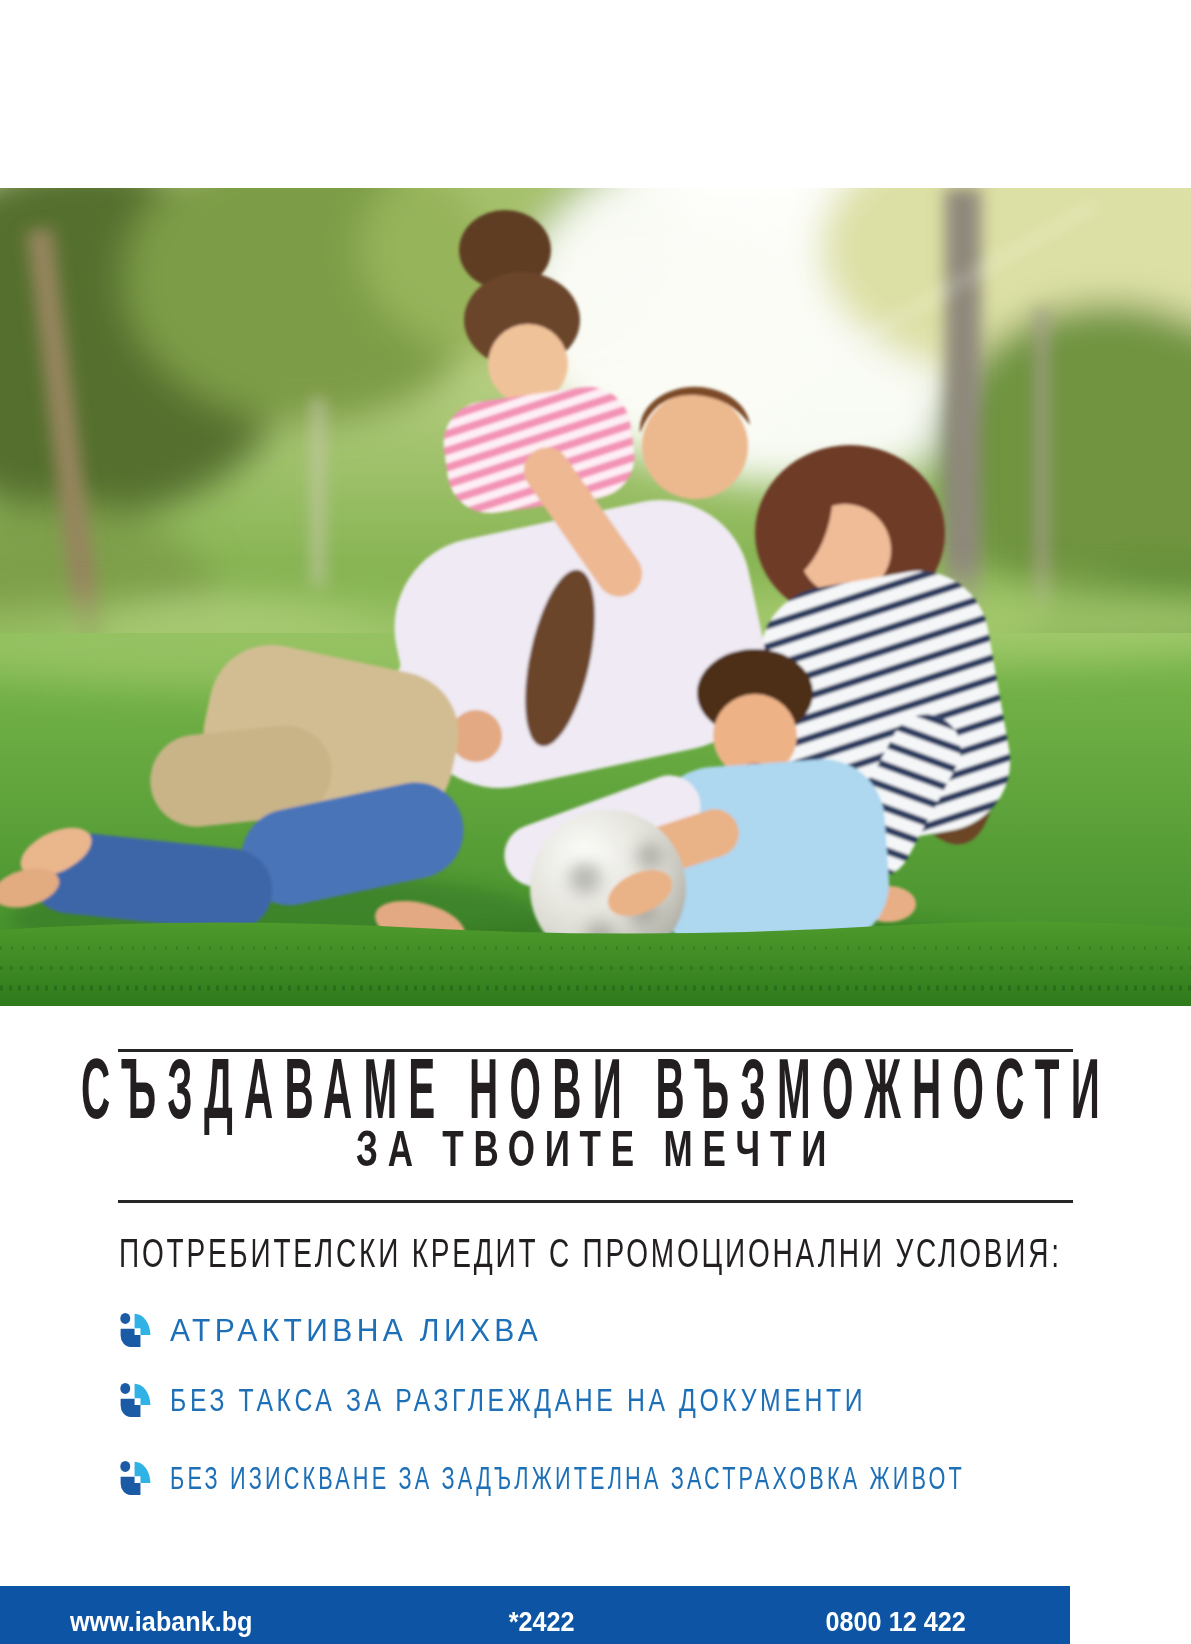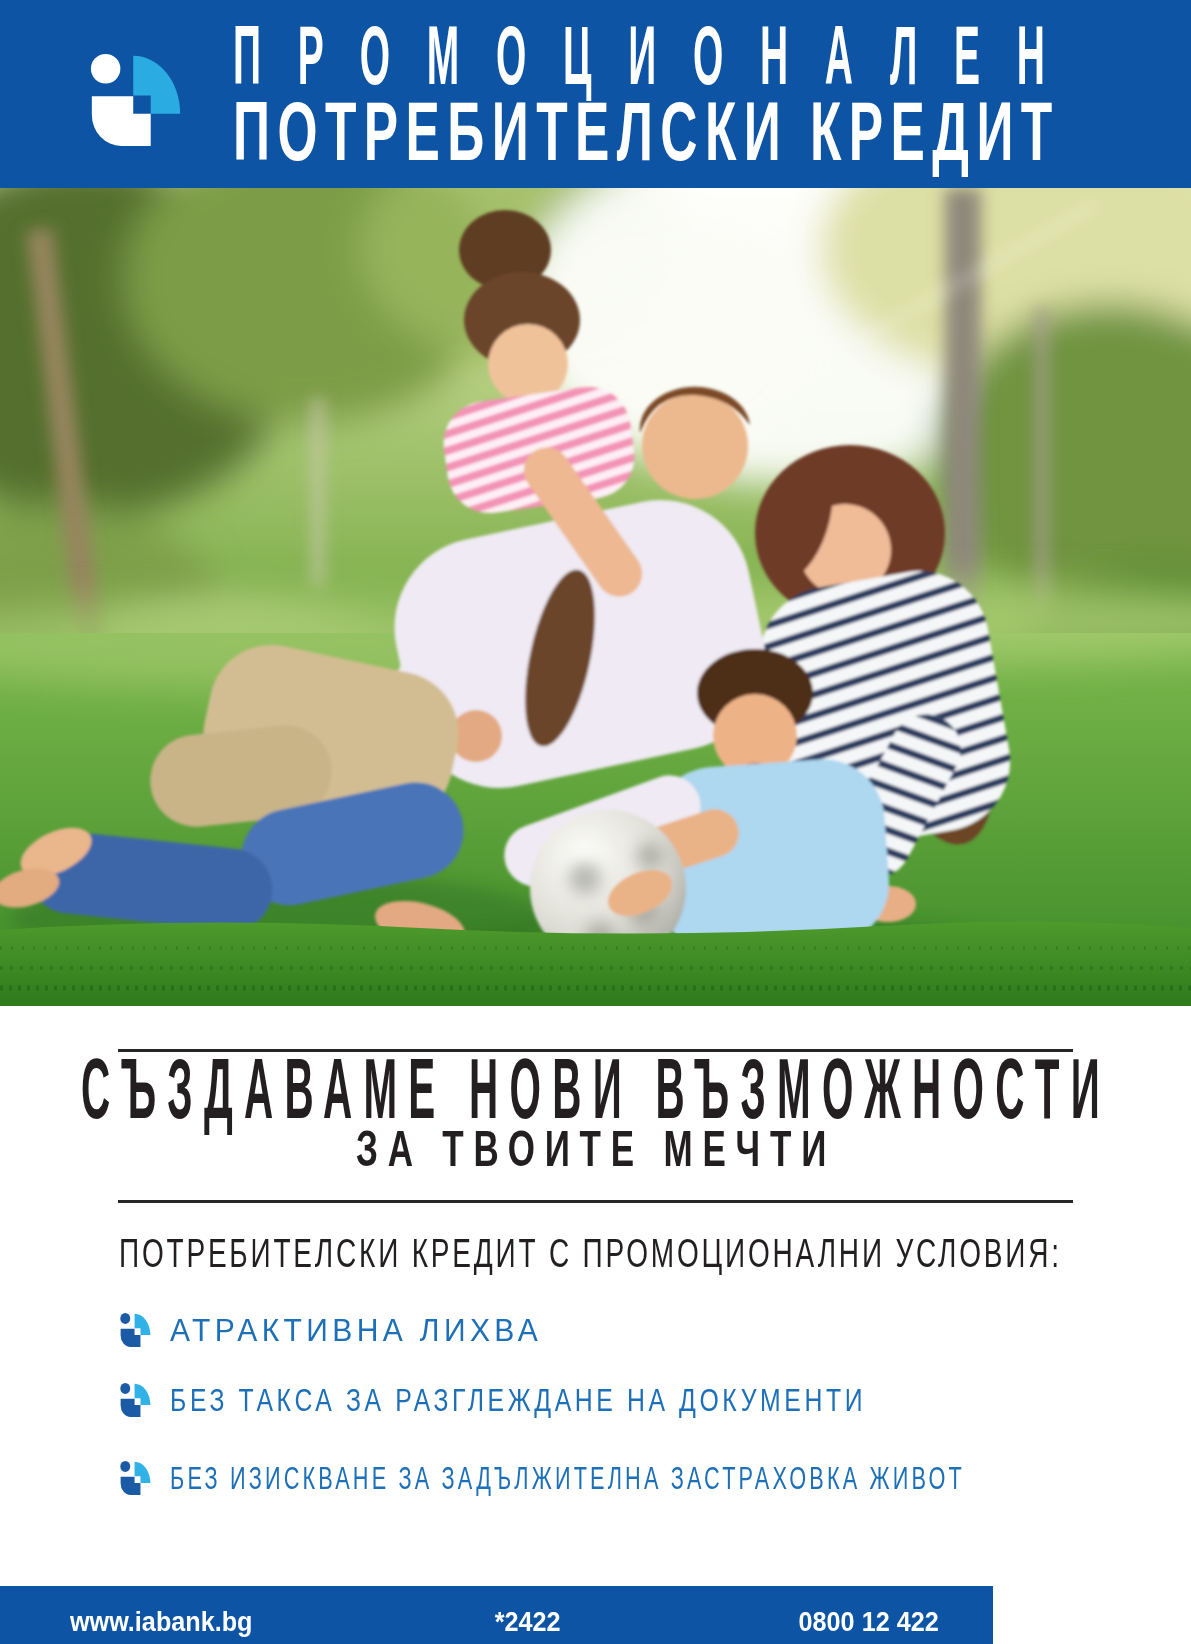--- a/index.html
+++ b/index.html
@@ -29,42 +29,33 @@
   .subhead{position:absolute;left:119px;top:1233px;font-size:40px;line-height:40px;color:var(--ink);white-space:nowrap;}
   .subhead>span{display:inline-block;transform:scaleX(.70);transform-origin:left top;letter-spacing:4px;font-weight:400;}
   
   .benefits{position:absolute;left:120px;top:1312px;list-style:none;margin:0;padding:0;}
   .benefit{display:flex;align-items:center;height:36px;}
   .benefit+.benefit{margin-top:34px;}
   .benefit:nth-child(3){margin-top:42px;}
   .benefit svg{width:31px;height:34px;flex:0 0 31px;}
   .benefit-label{margin-left:19px;font-size:31px;line-height:31px;letter-spacing:4.5px;color:var(--benefit);white-space:nowrap;display:inline-block;transform-origin:left center;}
   
-  .ftr{position:absolute;left:0;bottom:0;width:993px;height:58px;background:var(--blue);
+  .ftr{position:absolute;left:0;bottom:0;width:1070px;height:58px;background:var(--blue);
        display:flex;align-items:center;justify-content:space-between;box-sizing:border-box;
-       padding:14px 54px 0 70px;}
+       padding:14px 104px 0 70px;}
   .ftr span{color:#fff;font-weight:bold;font-size:28px;white-space:nowrap;display:inline-block;}
   .ftr .f-left{transform:scaleX(.9);transform-origin:left center;}
   .ftr .f-mid{transform:scaleX(.9);transform-origin:center center;}
   .ftr .f-right{transform:scaleX(.9);transform-origin:right center;}
 </style>
 </head>
 <body>
 
 <div class="page">
 
-  <header class="hdr">
-    <svg class="hdr-logo" viewBox="0 0 100 100" preserveAspectRatio="none" aria-hidden="true">
-      <circle cx="17" cy="16" r="16" fill="#ffffff"></circle>
-      <path d="M2,46 L47,46 L47,65 L66,65 L66,100 L34,100 A32,34 0 0 1 2,66 Z" fill="#ffffff"></path>
-      <path d="M47,2 A51,63 0 0 1 98,65 L66,65 L66,45 L47,45 Z" fill="#2aabe2"></path>
-    </svg>
-    <div class="hdr-title-line hdr-l1">ПРОМОЦИОНАЛЕН</div>
-    <div class="hdr-title-line hdr-l2">ПОТРЕБИТЕЛСКИ КРЕДИТ</div>
-  </header>
 
   <div class="hero">
     <svg width="1191" height="818" viewBox="0 0 1191 818" preserveAspectRatio="none" aria-hidden="true">
       <defs>
         <linearGradient id="bgGrad" x1="0" y1="0" x2="0" y2="1">
           <stop offset="0" stop-color="#eef0c6"></stop>
           <stop offset=".12" stop-color="#d3e09e"></stop>
           <stop offset=".30" stop-color="#a6c572"></stop>
           <stop offset=".45" stop-color="#8ab656"></stop>
           <stop offset=".62" stop-color="#79ac46"></stop>

